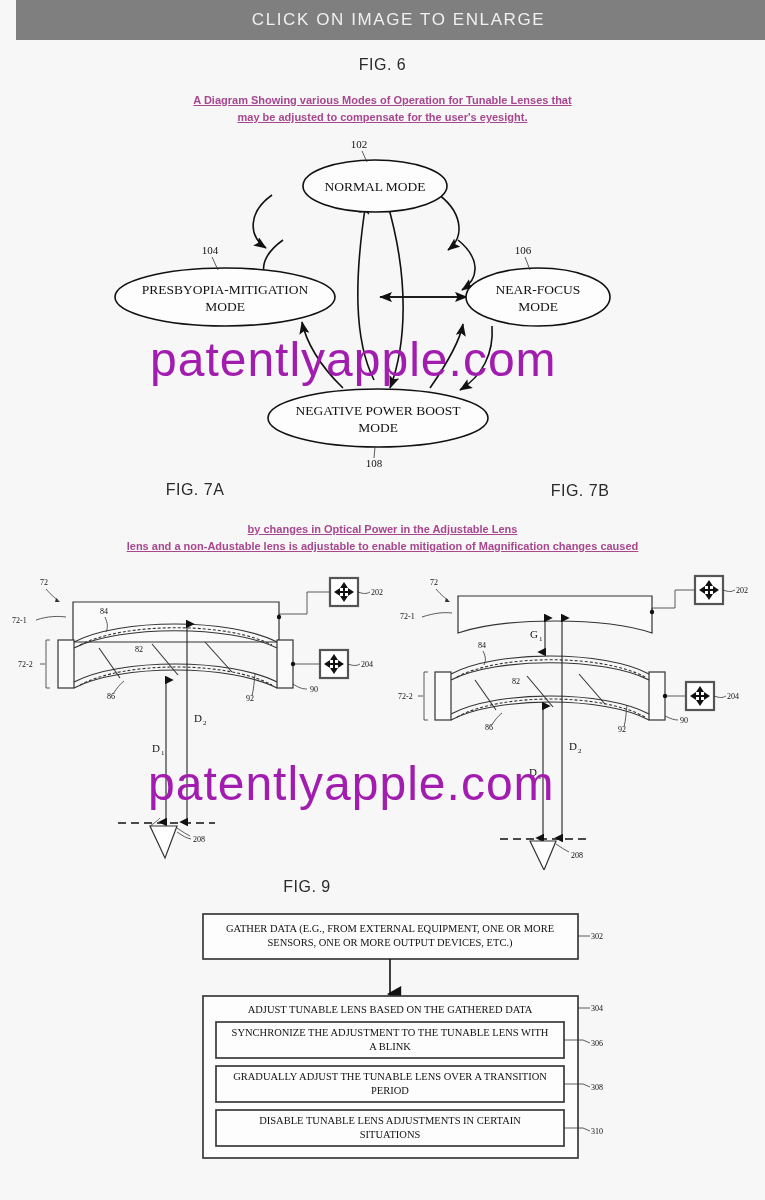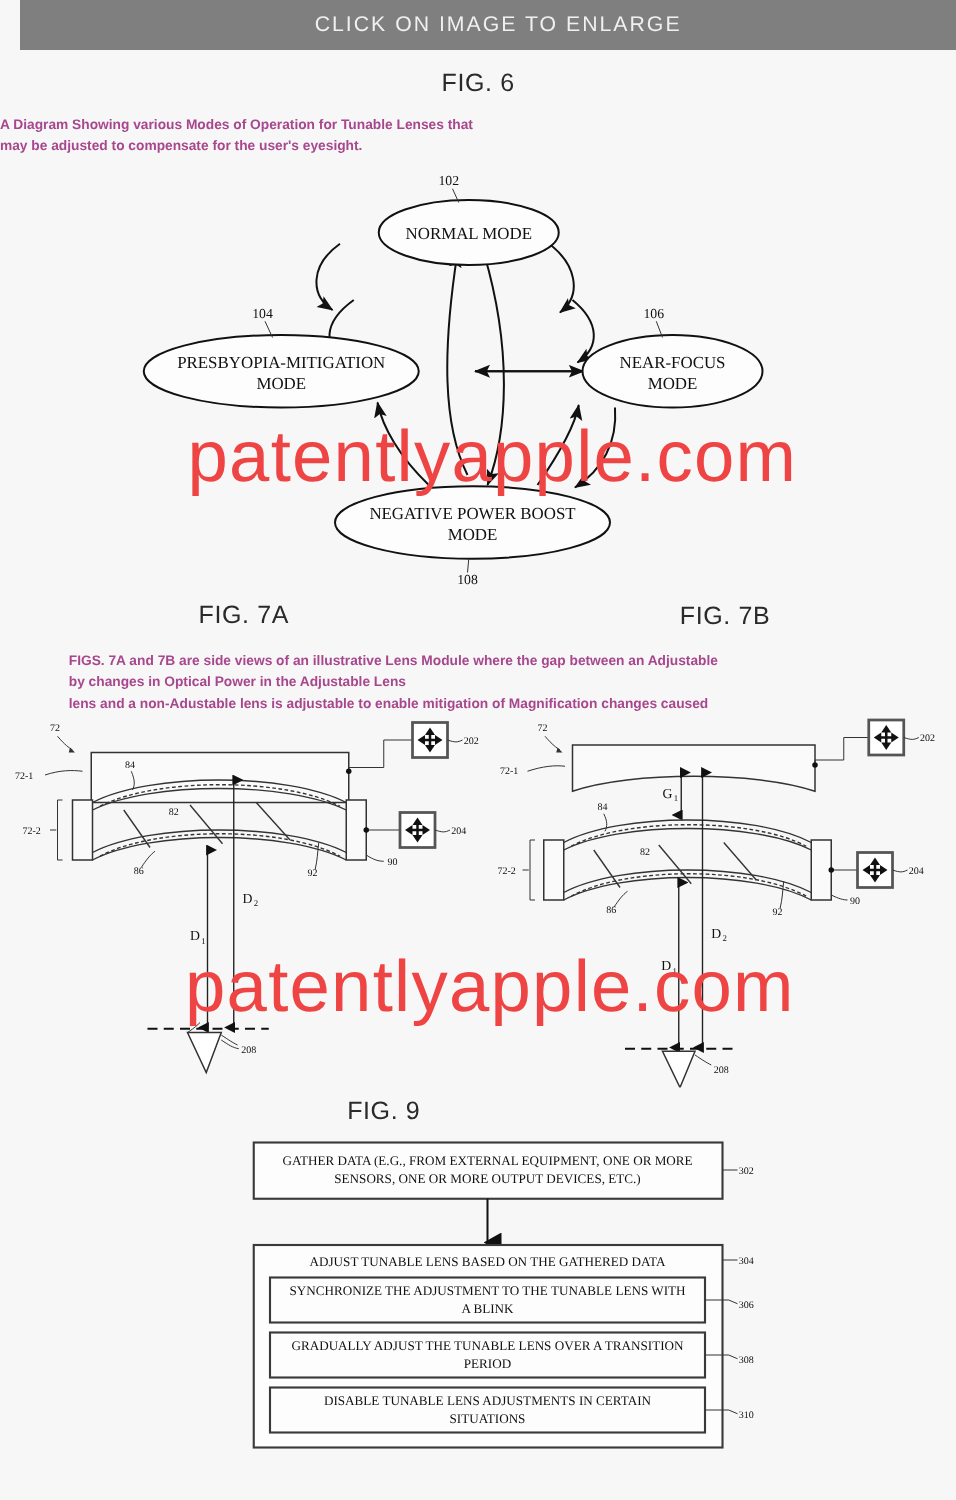--- a/index.html
+++ b/index.html
@@ -31,44 +31,45 @@
     color: #f0f0f0;
     font-size: 17px;
     letter-spacing: 1.6px;
     font-family: "Liberation Sans", sans-serif;
     font-weight: 300;
   }
 
   
   .fig-title {
     position: absolute;
-    font-size: 20px;
+    font-size: 16px;
     color: #2a2a2a;
     font-family: "Liberation Sans", sans-serif;
     font-weight: 400;
     letter-spacing: 0.5px;
     text-align: center;
   }
 
   
   .caption {
     position: absolute;
     color: #a8478e;
     font-size: 11px;
     font-weight: bold;
     line-height: 1.55;
-    text-align: left;
+    text-align: center;
     font-family: "Liberation Sans", sans-serif;
+    text-decoration: underline;
   }
 
   
   .watermark {
     position: absolute;
-    color: #ef4444;
-    font-size: 58px;
+    color: #a21caf;
+    font-size: 48px;
     font-family: "Liberation Sans", sans-serif;
     font-weight: 300;
     letter-spacing: 1px;
     white-space: nowrap;
     pointer-events: none;
     user-select: none;
   }
 
   
   .figsvg { position: absolute; }
@@ -189,21 +190,20 @@
     <text class="ref-num" x="284" y="327">108</text>
   </g>
 </svg>
 
 <div class="watermark" style="left:150px;top:332px;">patentlyapple.com</div>
 
 <div class="fig-title" style="left:105px;top:481px;width:180px;">FIG. 7A</div>
 <div class="fig-title" style="left:490px;top:482px;width:180px;text-align:center;">FIG. 7B</div>
 
 <div class="caption" style="left:55px;top:521px;width:655px;">
-  <div>FIGS. 7A and 7B are side views of an illustrative Lens Module where the gap between an Adjustable</div>
   <div>by changes in Optical Power in the Adjustable Lens</div>
   <div>lens and a non-Adustable lens is adjustable to enable mitigation of Magnification changes caused</div>
 </div>
 
 <svg class="figsvg" style="left:0px;top:570px;" width="390" height="300" viewBox="0 0 390 300">
   <defs>
     <marker id="dimUp" markerWidth="8" markerHeight="8" refX="4" refY="7" orient="auto">
       <path d="M4,0 L8,8 L0,8 z" fill="#111"></path>
     </marker>
     <marker id="dimDn" markerWidth="8" markerHeight="8" refX="4" refY="1" orient="auto">

